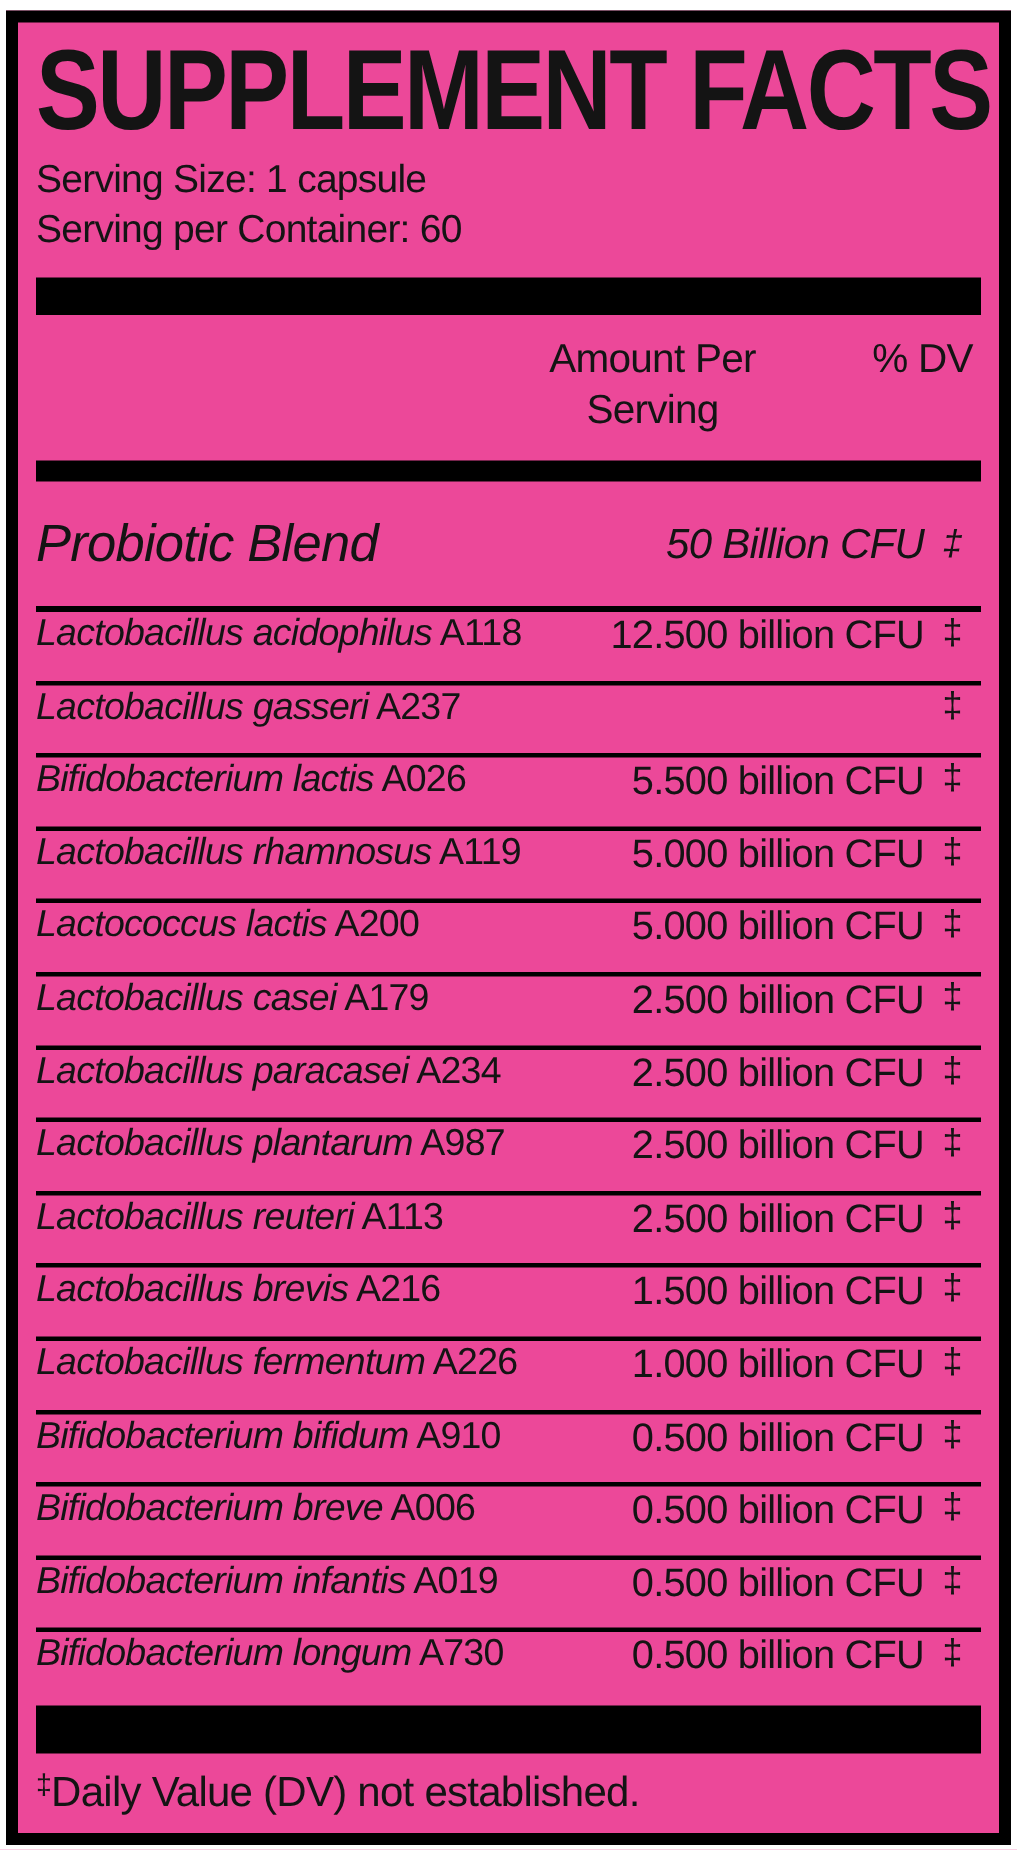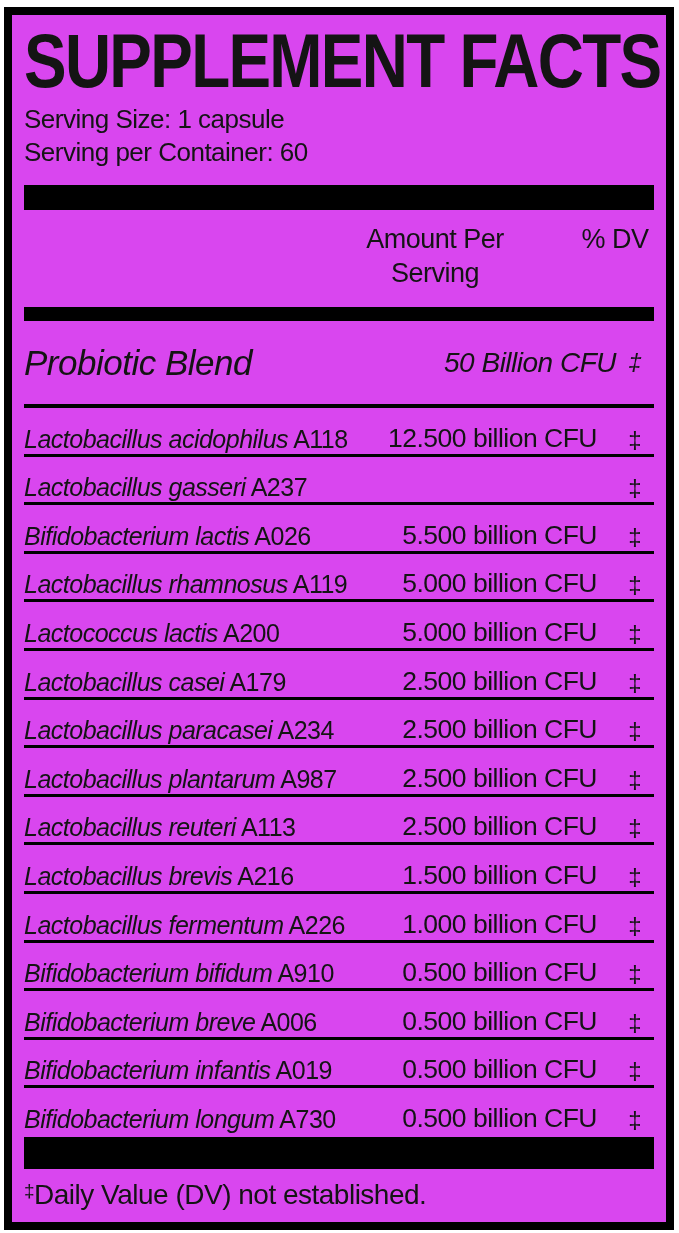--- a/index.html
+++ b/index.html
@@ -8,21 +8,21 @@
     background: #ffffff;
     font-family: "Liberation Sans", "DejaVu Sans", sans-serif;
     color: #141414;
     overflow: hidden;
   }
   .label {
     position: absolute;
     left: 4px; top: 7px;
     width: 670px; height: 1223px;
     border: 8px solid #000000;
-    background: #d946ef;
+    background: #ec4899;
     padding: 0 12px;
     display: flex;
     flex-direction: column;
   }
   
   .title {
     margin-top: 4px;
     height: 84px;
     font-size: 76px;
     font-weight: bold;
@@ -94,22 +94,21 @@
     font-size: 24px;
     flex: none;
   }
 
   
   .rows { border-top: 4px solid #000000; flex: none; }
   .ing-row {
     height: 48.6px;
     border-top: 3px solid #000000;
     display: flex;
-    align-items: flex-end;
-    gap: 19px;
+    align-items: flex-start;
   }
   .ing-row:first-child { border-top: none; height: 45.6px; }
   .ing-name {
     flex: 1;
     font-size: 25px;
     letter-spacing: -0.5px;
     white-space: nowrap;
     font-stretch: condensed;
   }
   .ing-name .species { font-style: italic; }

